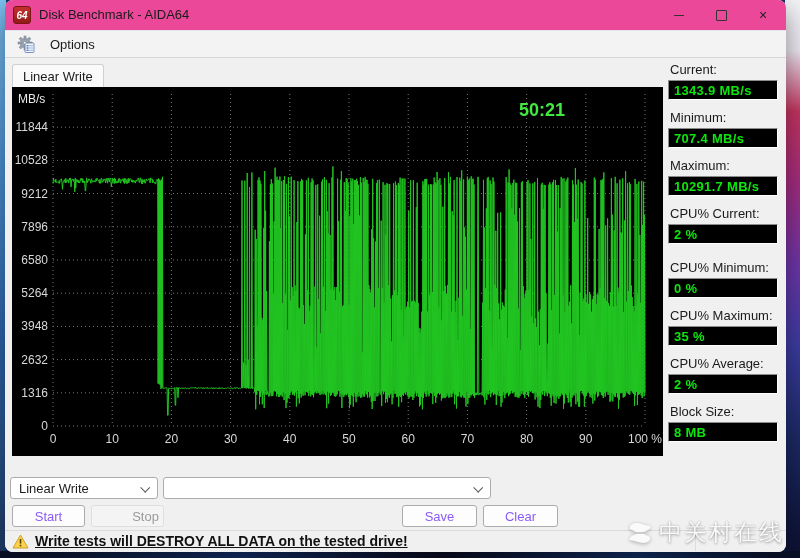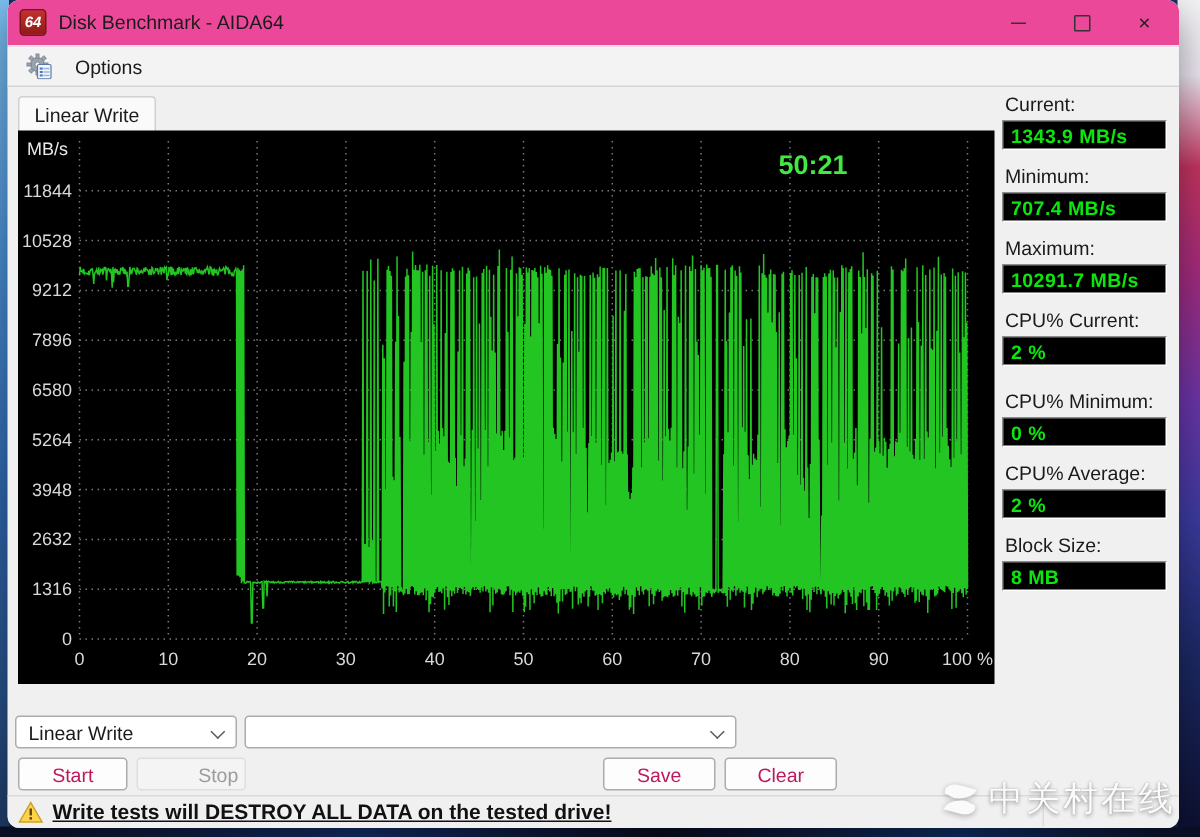--- a/index.html
+++ b/index.html
@@ -52,21 +52,21 @@
   .stat-value{color:#0ce60c;font-weight:bold;font-size:13px;padding-left:5px;letter-spacing:.3px;white-space:nowrap;}
 
   
   .combo{position:absolute;height:22px;background:#fff;border:1px solid #acacac;border-radius:3px;box-sizing:border-box;
     font-size:13px;color:#1b1b1b;display:flex;align-items:center;padding:0 22px 0 8px;}
   .combo .chev{position:absolute;right:9px;top:7px;width:6px;height:6px;border-right:1.4px solid #5a5a5a;border-bottom:1.4px solid #5a5a5a;transform:rotate(45deg) translateY(-1px);}
   #combo-test{left:5px;top:477px;width:148px;}
   #combo-drive{left:158px;top:477px;width:328px;}
 
   .btn{position:absolute;height:22px;background:#fdfdfd;border:1px solid #acacac;border-radius:3px;box-sizing:border-box;
-    font-size:13px;color:#be185d;display:flex;align-items:center;justify-content:center;}
+    font-size:13px;color:#8b5cf6;display:flex;align-items:center;justify-content:center;}
   #btn-start{left:7px;top:505px;width:73px;}
   #btn-stop{left:86px;top:505px;width:73px;background:#f4f4f4;border-color:#dedede;color:#9b9b9b;padding-left:36px;}
   #btn-save{left:397px;top:505px;width:75px;}
   #btn-clear{left:478px;top:505px;width:75px;}
 
   
   .statusbar{position:absolute;left:0;top:530px;width:100%;height:22px;background:#f0f0f0;border-top:1px solid #dadada;}
   .status-warning{position:absolute;left:7px;top:2px;display:flex;align-items:flex-end;gap:6px;font-size:14px;font-weight:bold;color:#111;text-decoration:underline;}
   .status-div{position:absolute;left:690px;top:2px;width:1px;height:18px;background:#dcdcdc;}
 
@@ -213,20 +213,26 @@
             <span class="stat-value">2 %</span>
           </div>
         </div>
         <div class="stat">
           <div class="stat-label">CPU% Minimum:</div>
           <div class="stat-box">
             <span class="stat-value">0 %</span>
           </div>
         </div>
         <div class="stat">
+          <div class="stat-label">CPU% Maximum:</div>
+          <div class="stat-box">
+            <span class="stat-value">35 %</span>
+          </div>
+        </div>
+        <div class="stat">
           <div class="stat-label">CPU% Average:</div>
           <div class="stat-box">
             <span class="stat-value">2 %</span>
           </div>
         </div>
         <div class="stat">
           <div class="stat-label">Block Size:</div>
           <div class="stat-box">
             <span class="stat-value">8 MB</span>
           </div>

